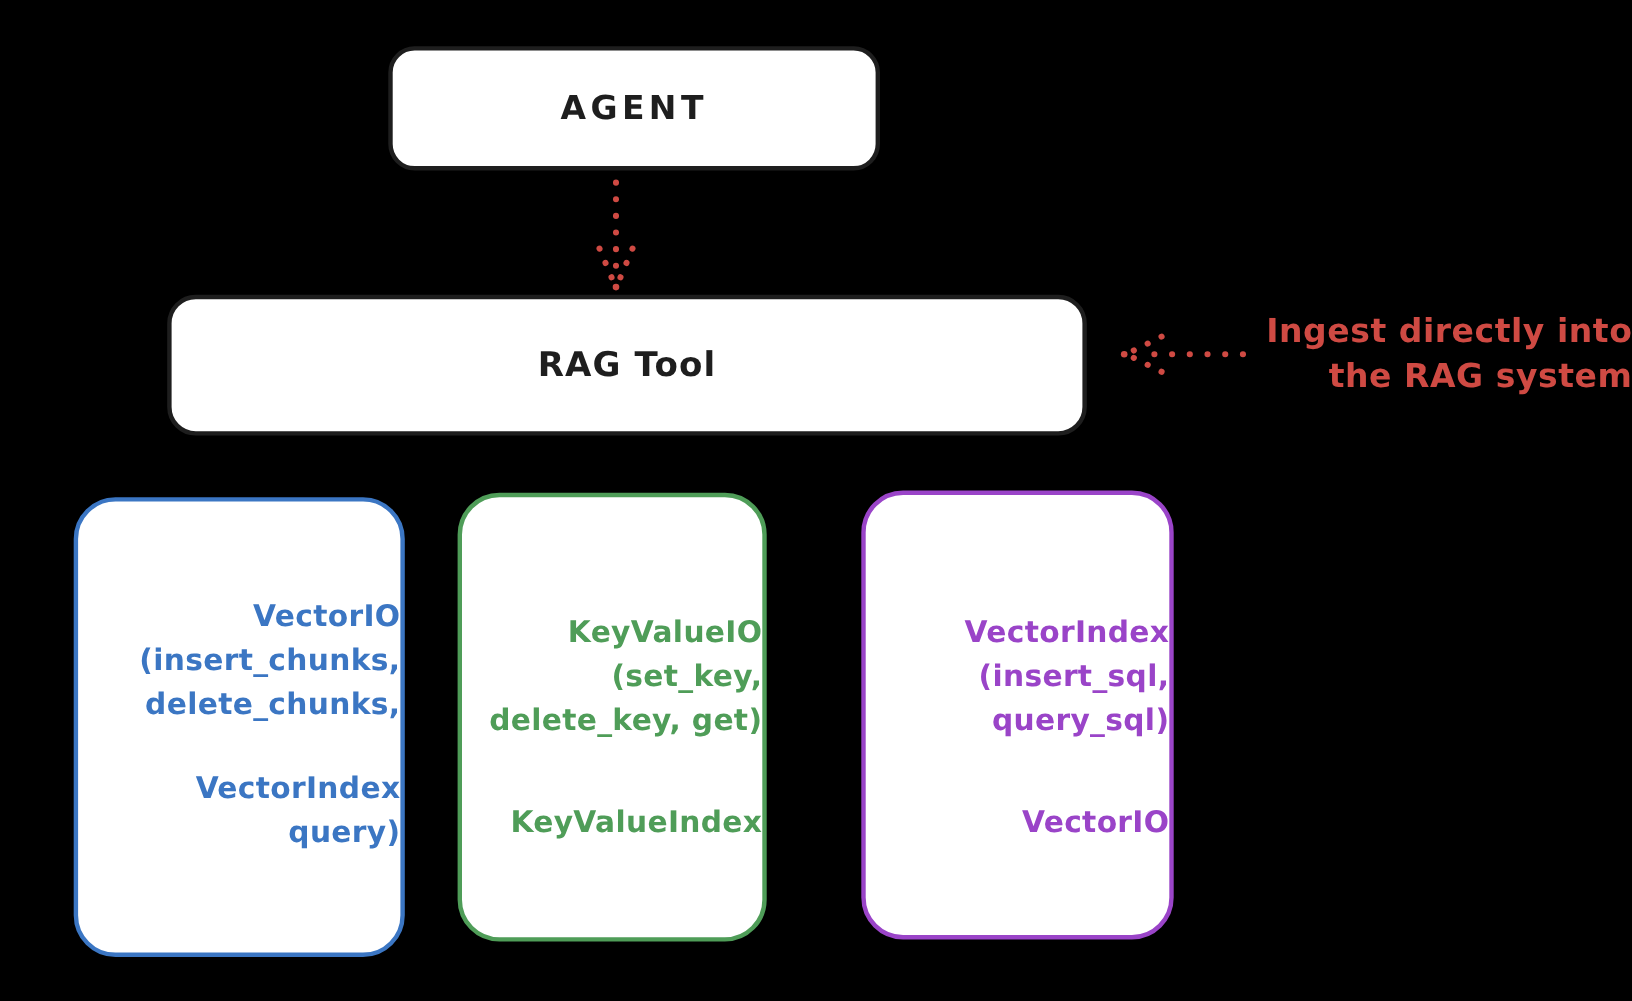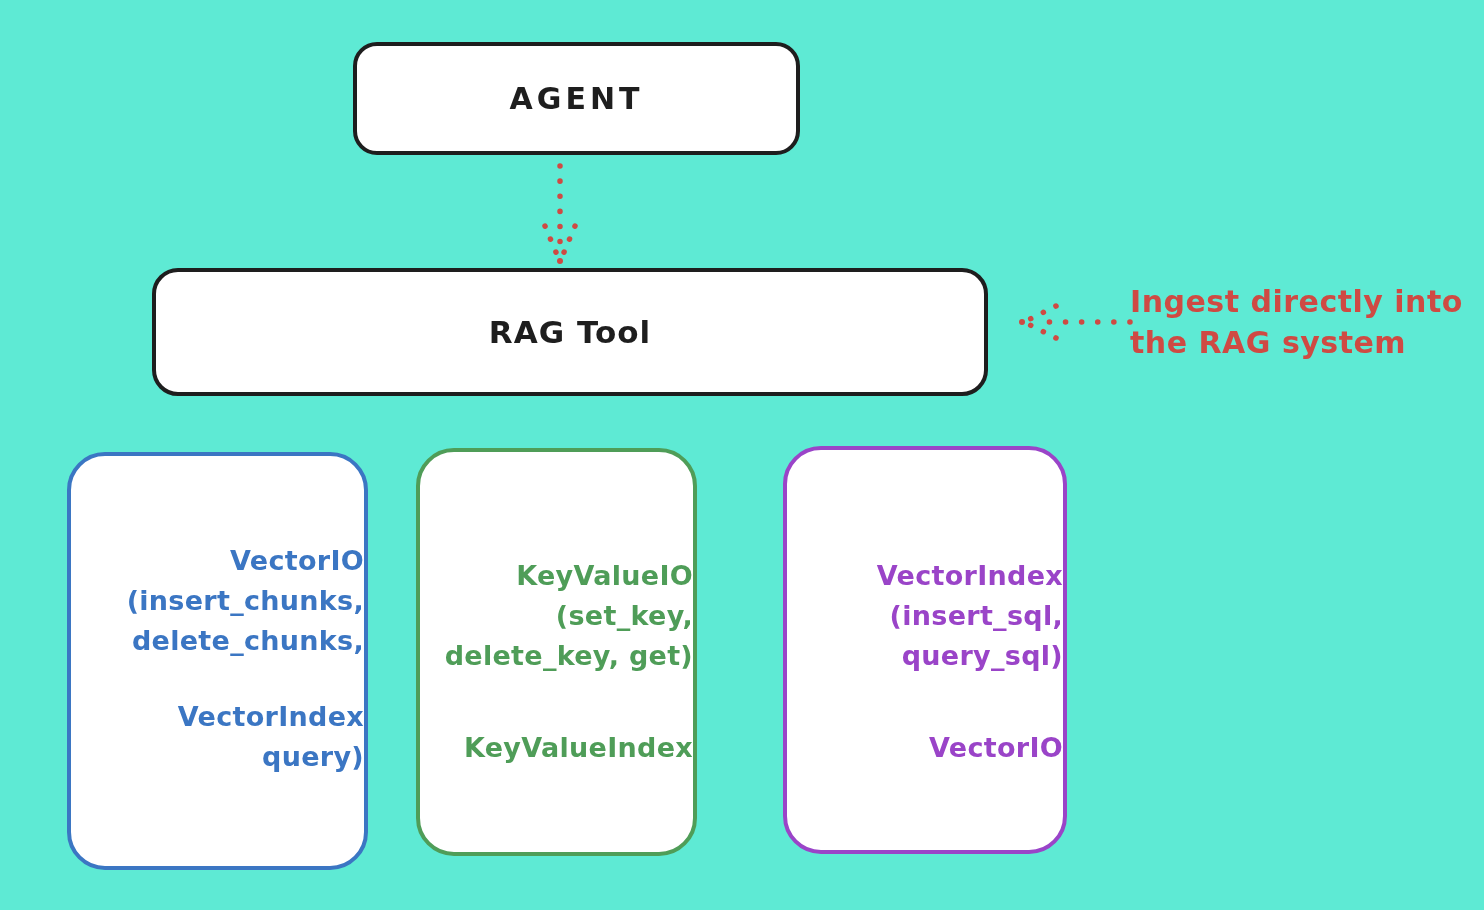--- a/index.html
+++ b/index.html
@@ -1,20 +1,20 @@
 <!DOCTYPE html>
 <html><head>
 <meta charset="utf-8">
 <style>
   html, body { margin: 0; padding: 0; background: #ffffff; }
   .canvas {
     position: relative;
     width: 1484px;
     height: 910px;
-    background: #5eead4;
+    background: #000000;
     font-family: "DejaVu Sans", sans-serif;
     color: #1e1e1e;
     overflow: hidden;
   }
   
   .node {
     position: absolute;
     background: #ffffff;
     border: 4px solid #1e1e1e;
     box-sizing: border-box;
@@ -57,21 +57,21 @@
   .backend-relational {
     left: 783px; top: 446px; width: 284px; height: 408px;
     color: #9a44c8; border-color: #9a44c8; padding-top: 106px;
   }
   .index-label-vector { margin-top: 36px; }
   .index-label-other { margin-top: 52px; }
   
   .annotation {
     position: absolute;
     left: 1130px; top: 281px; width: 354px;
-    text-align: left;
+    text-align: right;
     color: #cf4a43;
     font-size: 30px;
     font-weight: 700;
     line-height: 41px;
     letter-spacing: 0.5px;
   }
   
   .arrow { position: absolute; }
   .arrow-down { left: 536px; top: 160px; }
   .arrow-left { left: 1016px; top: 298px; }

